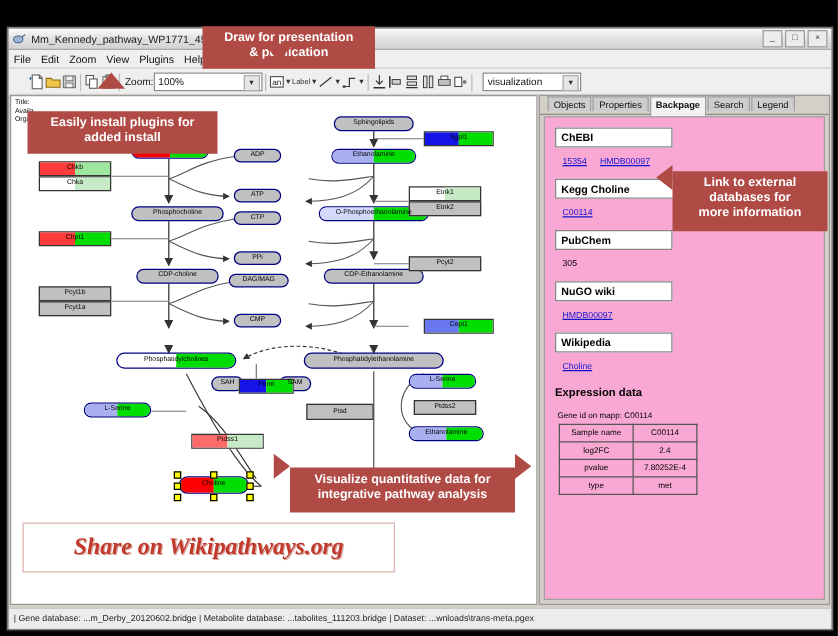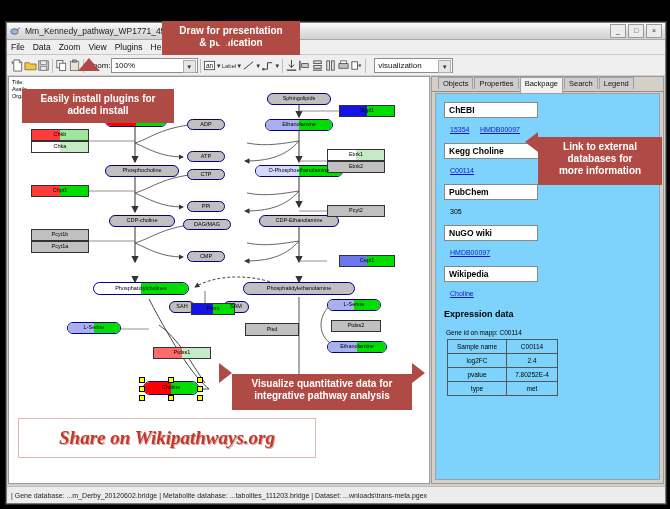--- a/index.html
+++ b/index.html
@@ -15,21 +15,21 @@
   .titlebar .tl-text{font-size:8.5px;color:#1a1a1a;white-space:nowrap;overflow:hidden;}
   .tl-btns{margin-left:auto;display:flex;gap:2px;}
   .tl-btns span{display:block;width:14px;height:12px;border:1px solid #9a9a9a;background:#ececec;
     font-size:7px;line-height:11px;text-align:center;color:#333;}
 
   .menubar{height:14px;background:#efefef;border-bottom:1px solid #c7c7c7;display:flex;
            align-items:center;padding-left:4px;gap:8px;}
   .menubar div{font-size:8.5px;color:#111;}
 
   .toolbar{height:21px;background:#efefef;border-bottom:1px solid #bdbdbd;display:flex;
-           align-items:center;padding-left:4px;gap:0;position:relative;}
+           align-items:center;padding-left:16px;gap:0;position:relative;}
   .tb-ico{width:13px;height:13px;display:inline-block;position:relative;flex:0 0 auto;}
   .tb-sep{width:1px;height:14px;background:#bdbdbd;margin:0 2px;}
   .zoomlabel{font-size:8px;color:#111;margin-left:2px;}
   .combo{height:13px;background:#fff;border:1px solid #8d8d8d;display:flex;align-items:center;
          font-size:8px;color:#111;padding-left:3px;position:relative;}
   .combo .arw{position:absolute;right:1px;top:1px;width:11px;height:11px;background:#e6e6e6;
      border:1px solid #adadad;display:flex;align-items:center;justify-content:center;font-size:6px;color:#333;}
   .caret{font-size:6px;color:#333;}
 
   
@@ -50,22 +50,22 @@
   .hr{left:50%;right:0;}
   svg.curves{position:absolute;left:0;top:0;width:420px;height:420px;overflow:visible;}
 
   .handle{position:absolute;width:4px;height:4px;background:#ff0;border:1px solid #000;z-index:9;}
 
   
   .tabs{display:flex;align-items:flex-start;height:14px;padding-left:6px;background:#d4d0c8;
         border-bottom:1px solid #8d8d8d;}
   .tab{font-size:7.5px;color:#111;padding:1px 4px;border:1px solid #a0a0a0;border-bottom:none;
        background:#cdcdcd;margin-right:1px;}
-  .tab.active{background:#f2f2f2;font-weight:normal;padding-bottom:18px;}
-  .sidebody{position:absolute;left:3px;top:16px;right:3px;bottom:3px;background:#7dd3fc;border:1px solid #a0a0a0;
+  .tab.active{background:#f2f2f2;font-weight:bold;padding-bottom:18px;}
+  .sidebody{position:absolute;left:3px;top:16px;right:3px;bottom:3px;background:#f9a8d4;border:1px solid #a0a0a0;
             overflow:hidden;padding:6px 0 0 8px;}
   .dbhdr{width:84px;border:1px solid #888;background:#fff;font-size:8.5px;font-weight:bold;color:#000;
          padding:2px 4px;margin-top:7px;}
   .dblink{font-size:7px;color:#1414cf;text-decoration:underline;margin:3px 0 0 6px;display:inline-block;}
   .dbplain{font-size:7px;color:#000;margin:3px 0 0 6px;display:inline-block;}
   .exphdr{font-size:9px;font-weight:bold;color:#000;margin:9px 0 0 0;}
   .geneid{font-size:6.5px;color:#000;margin:10px 0 3px 2px;}
   table.expr{border-collapse:collapse;margin-left:3px;}
   table.expr td{border:1px solid #555;font-size:6.5px;color:#000;text-align:center;padding:2px 0;height:9px;}
   table.expr td.k{width:58px;}
@@ -108,21 +108,21 @@
       <div class="tl-text">Mm_Kennedy_pathway_WP1771_45176.gpml</div>
       <div class="tl-btns">
         <span>_</span>
         <span>□</span>
         <span>×</span>
       </div>
     </div>
 
     <div class="menubar">
       <div>File</div>
-      <div>Data</div>
+      <div>Edit</div>
       <div>Zoom</div>
       <div>View</div>
       <div>Plugins</div>
       <div>Help</div>
     </div>
 
     <div class="toolbar">
       <svg class="tb-ico" viewBox="0 0 14 14">
         <path d="M3 1h6l2.5 2.5V13H3z" fill="#fff" stroke="#555" stroke-width="0.9"></path>
         <path d="M9 1v3h2.5" fill="none" stroke="#555" stroke-width="0.9"></path>

